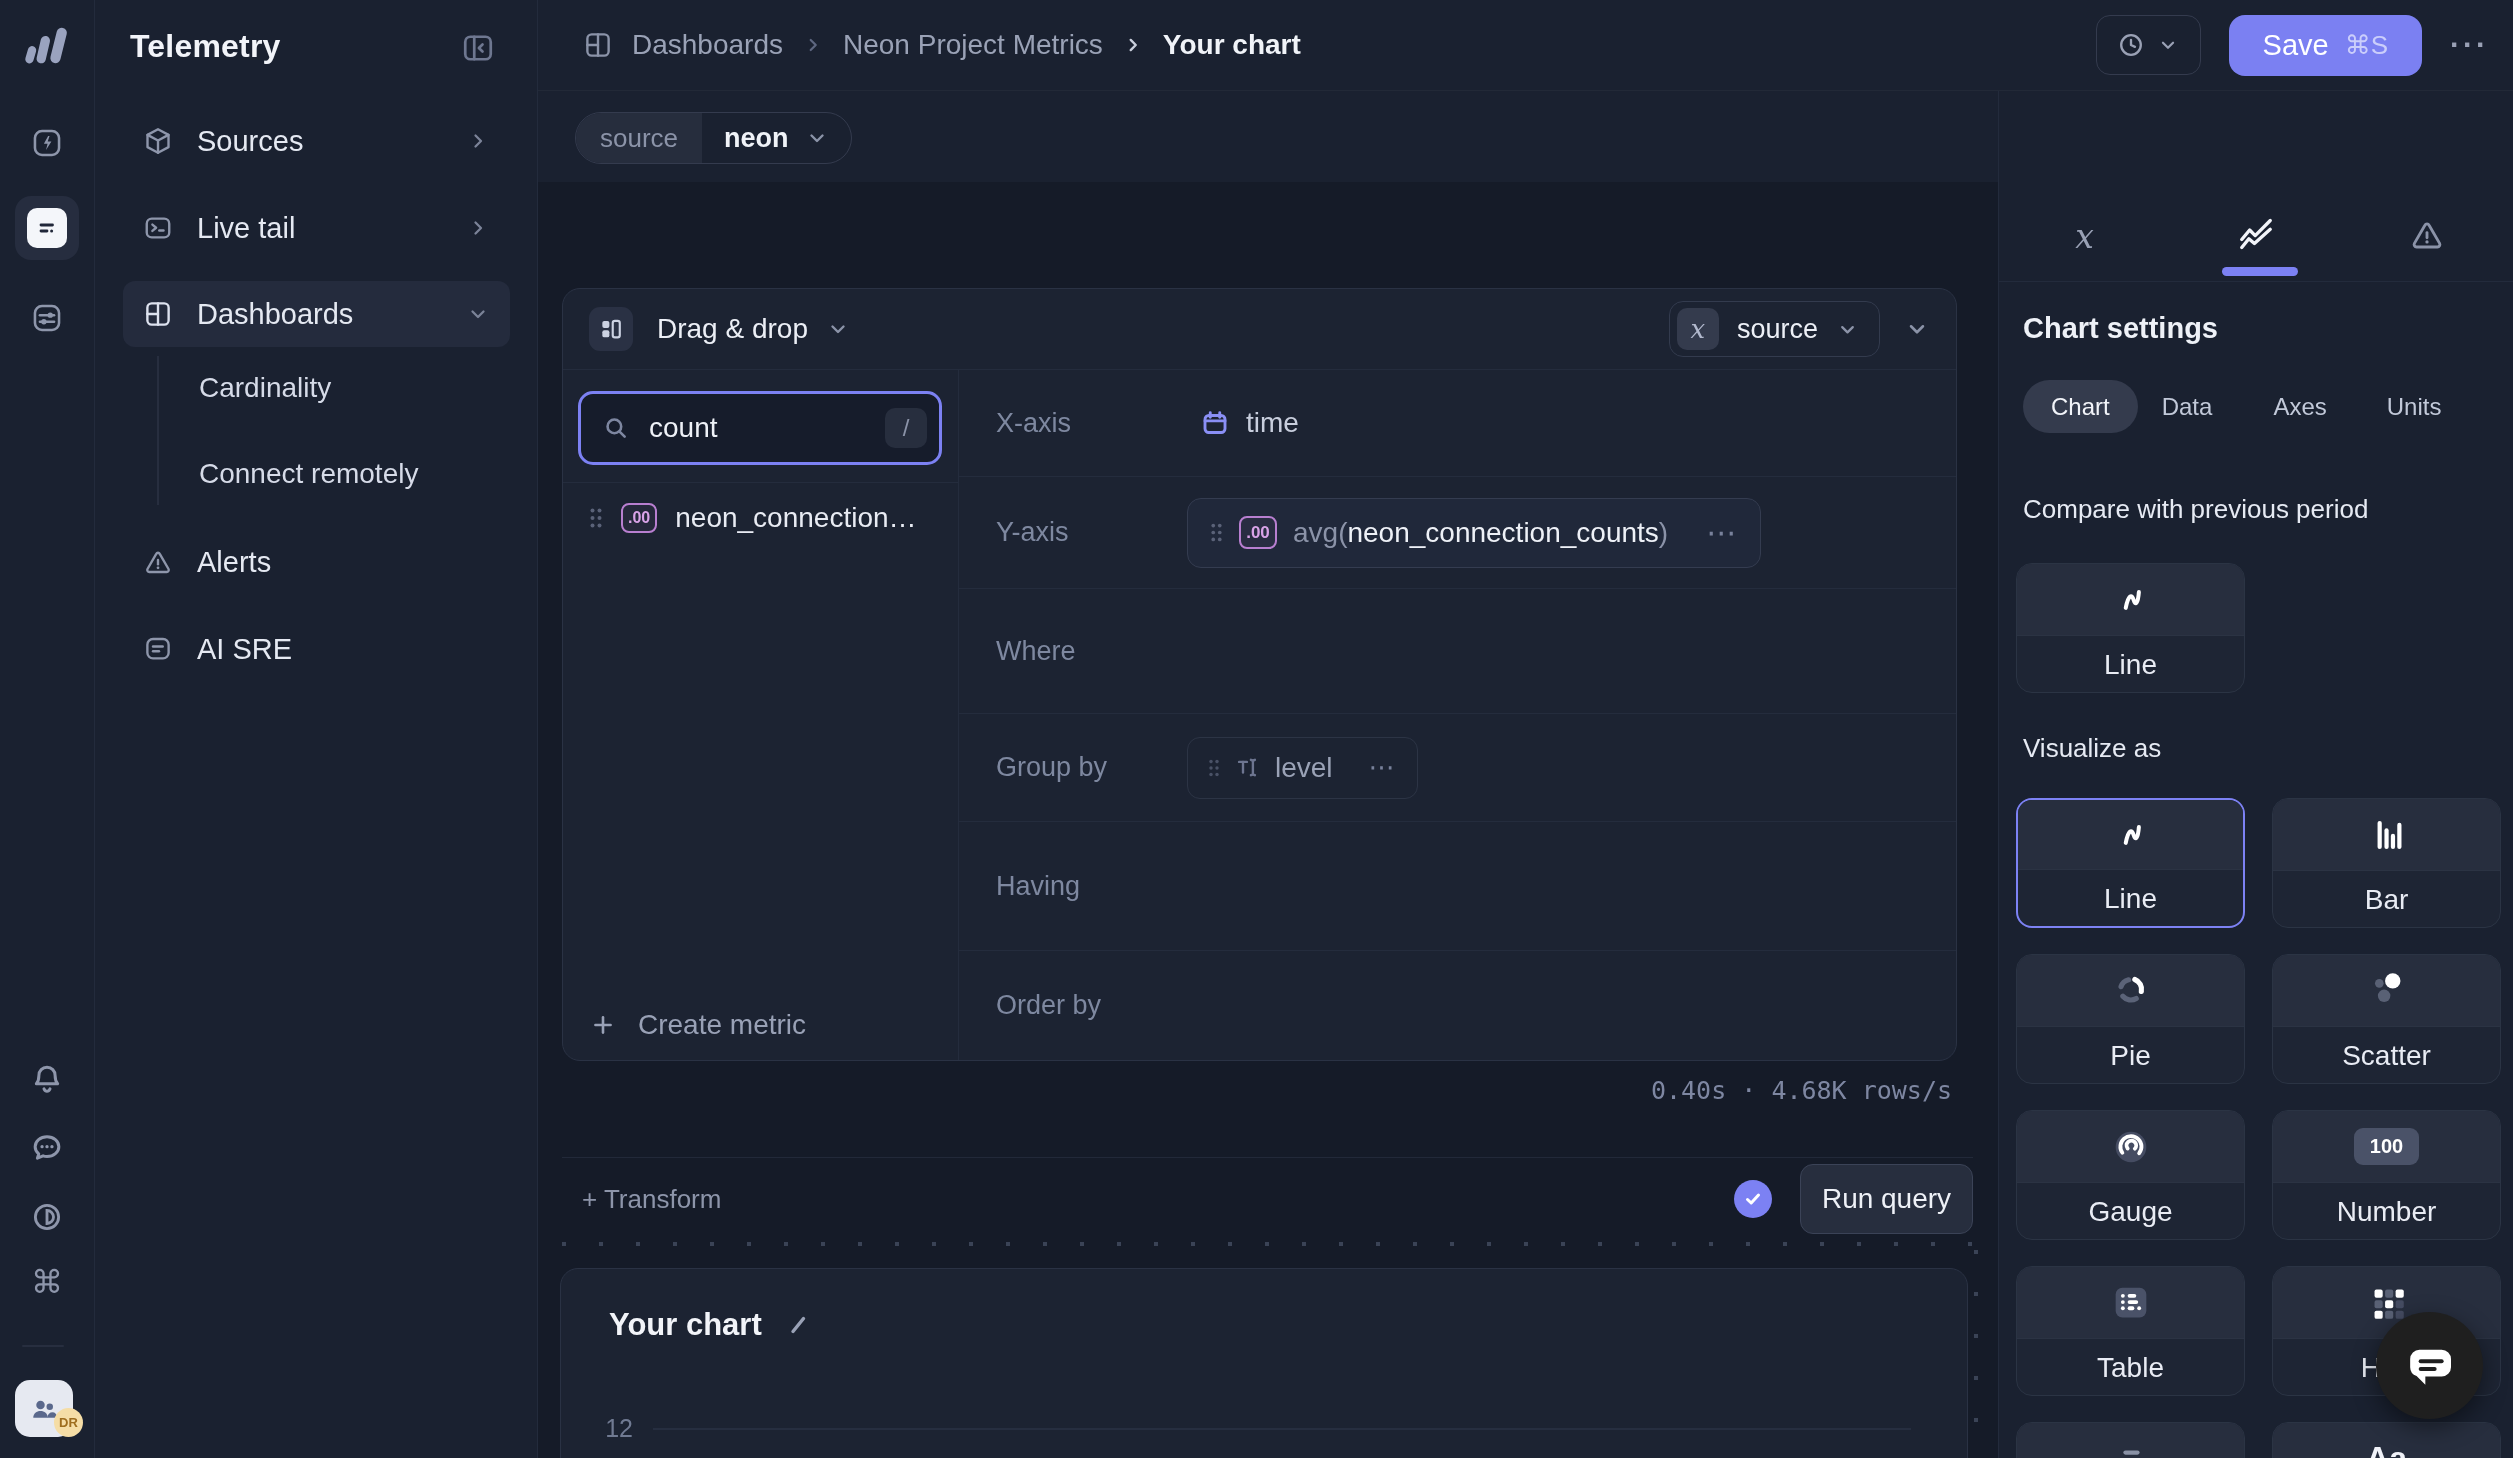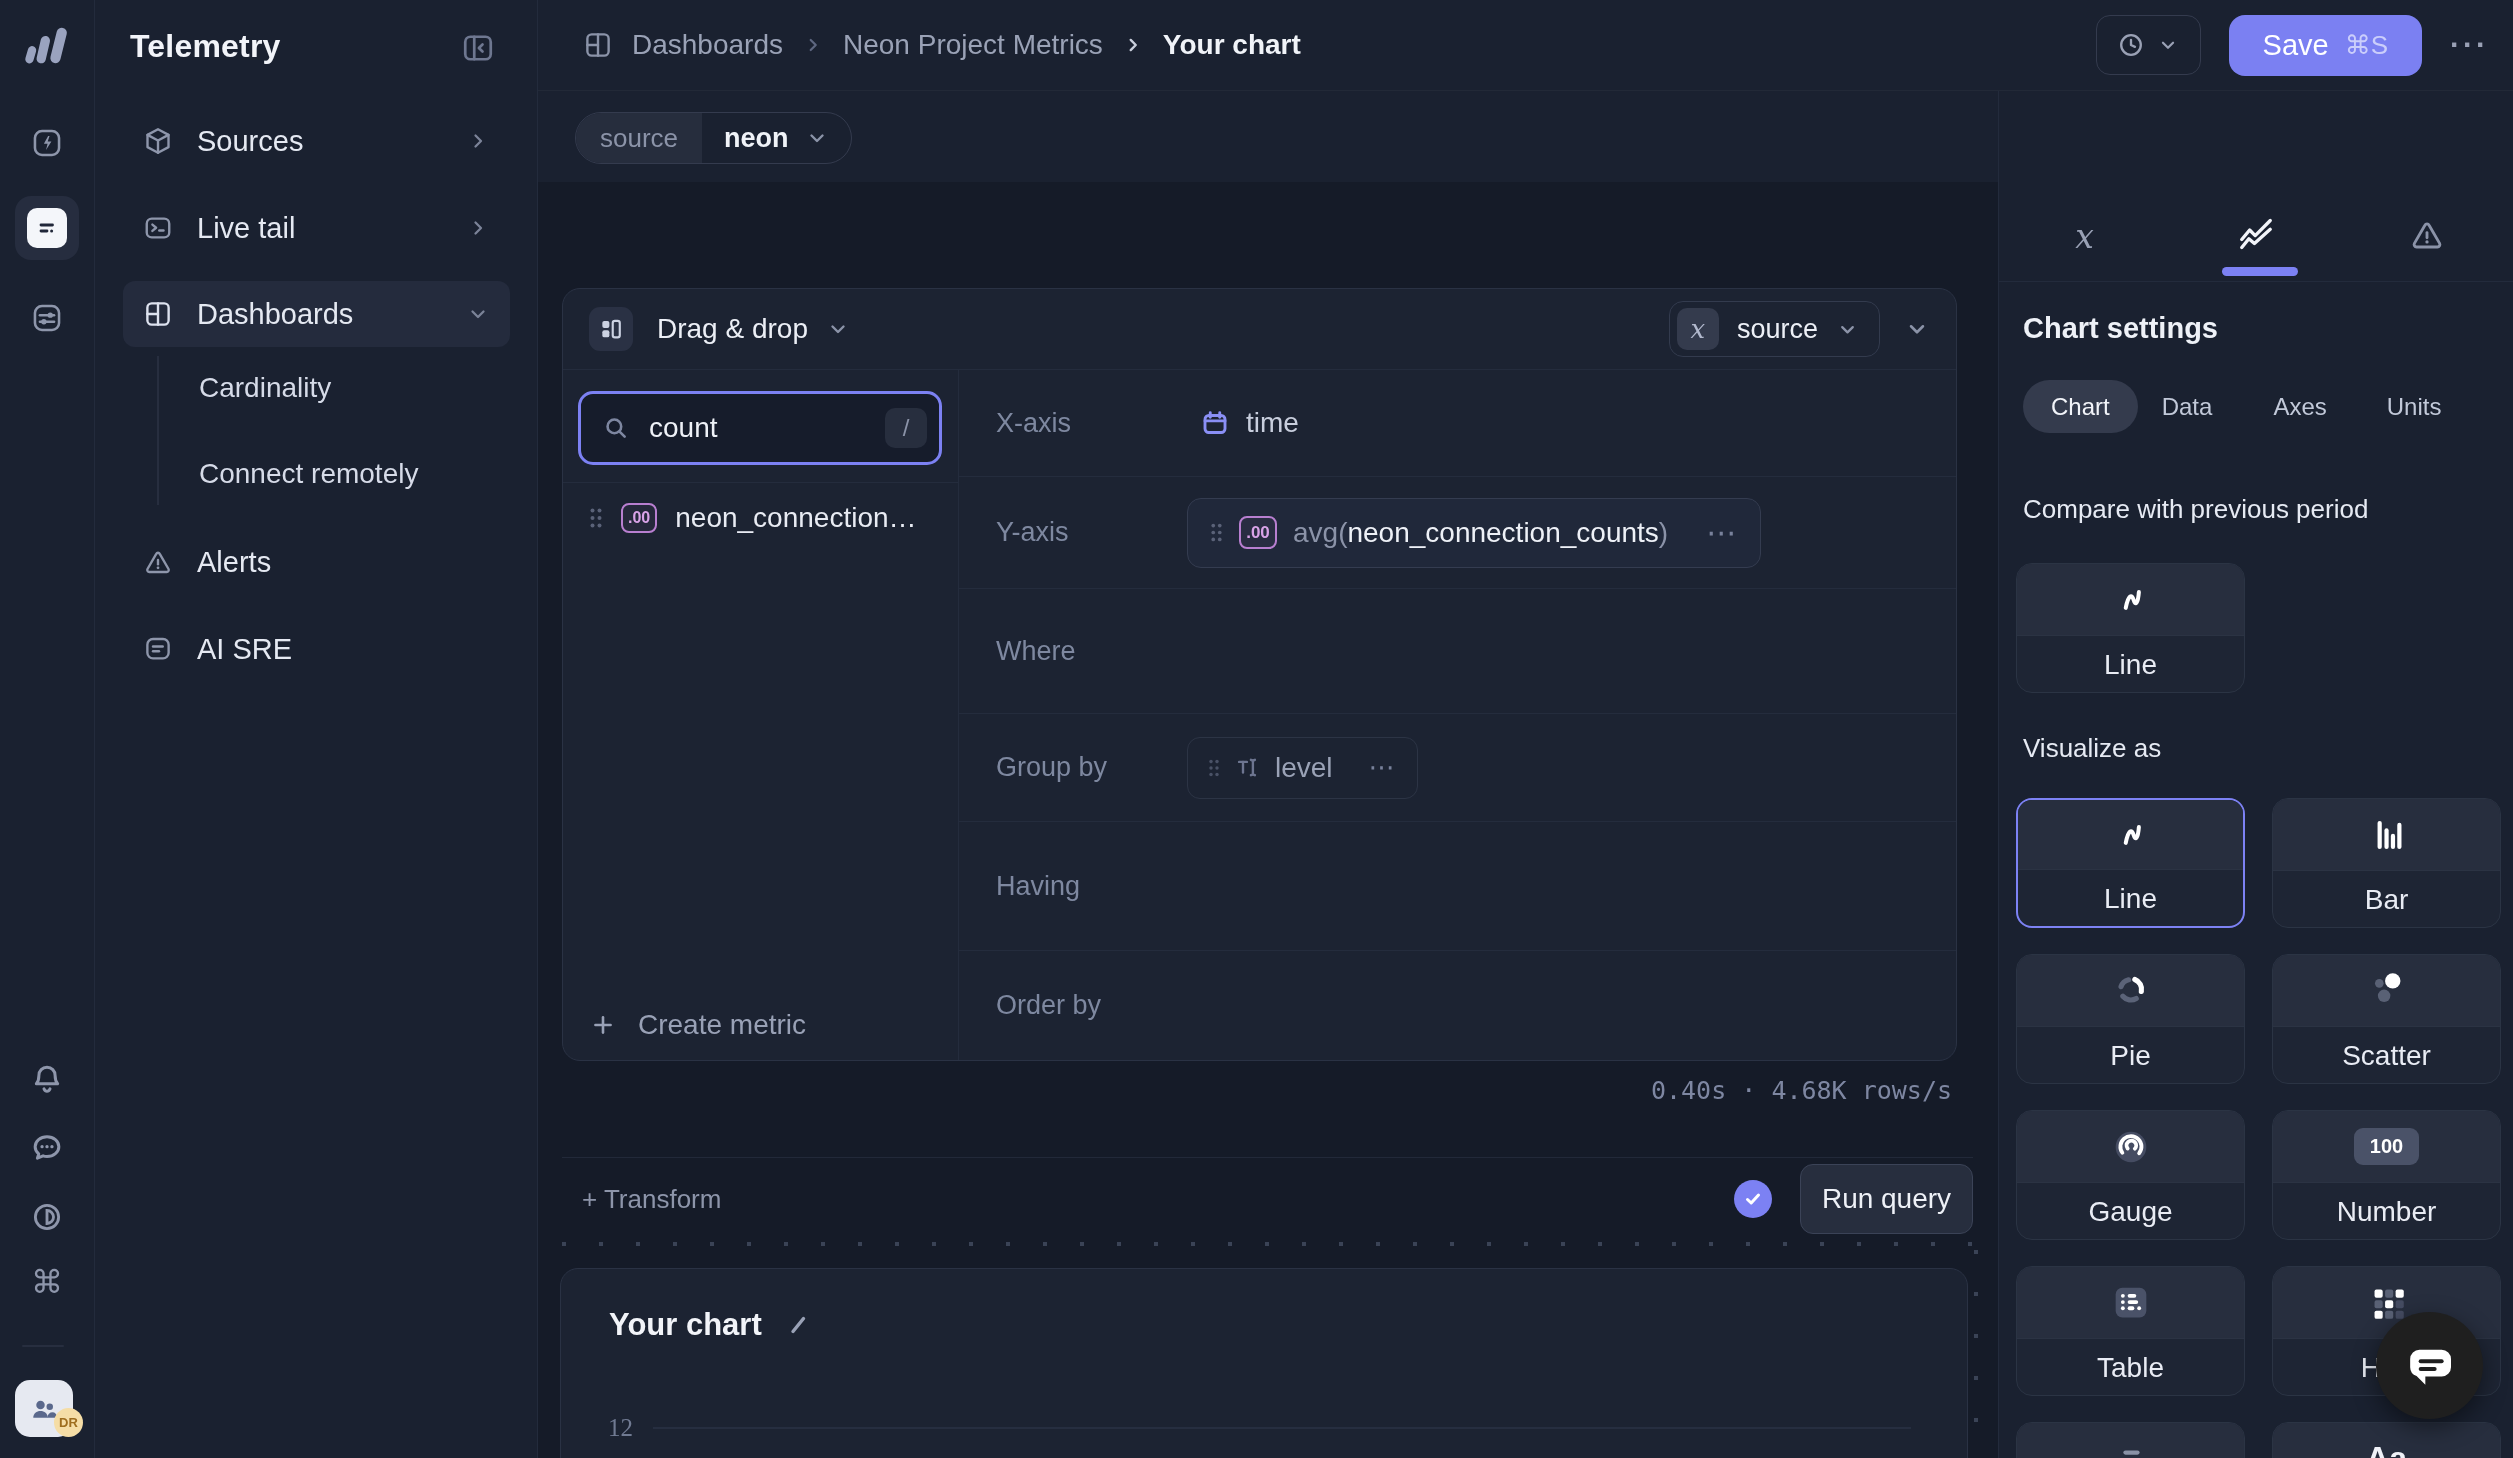--- a/index.html
+++ b/index.html
@@ -96,21 +96,21 @@
     background:repeating-linear-gradient(90deg, #3A4356 0 4px, transparent 4px 37px); }
   .ruler-v { position:absolute; left:1437px; top:1068px; width:4px; height:207px;
     background:repeating-linear-gradient(180deg, #3A4356 0 4px, transparent 4px 42px); }
 
   
   .chart-card { position:absolute; left:23px; top:1086px; width:1408px; height:259px; background:#1C2332; border:1.5px solid #2A3244; border-radius:18px 18px 0 0; }
   .chart-title-row { display:flex; align-items:center; gap:24px; padding:38px 0 0 48px; }
   .chart-title { font-size:31px; font-weight:bold; color:#F2F4F9; }
   .edit-icon { color:#99A1B6; cursor:pointer; }
   .chart-tick-row { position:absolute; left:40px; top:145px; right:56px; display:flex; align-items:center; gap:20px; }
-  .y-tick { width:32px; text-align:right; font-size:25px; color:#707A92;font-family:Liberation Serif, serif; }
+  .y-tick { width:32px; text-align:right; font-size:25px; color:#707A92; }
   .gridline { flex:1; height:2px; background:#262E40; }
 
   
   .panel { position:absolute; left:1998px; top:91px; width:515px; height:1368px; background:#1A2130; border-left:1px solid #232B3C; }
   .panel-tabs { position:relative; height:191px; border-bottom:1px solid #232B3C; display:flex; align-items:flex-end; }
   .panel-tab { flex:1; display:flex; justify-content:center; padding-bottom:28px; cursor:pointer; color:#8B93A8; }
   .formula-glyph { font-family:"DejaVu Serif", serif; font-style:italic; font-size:33px; color:#99A1B5; line-height:1; }
   .tab-underline { position:absolute; left:223px; bottom:5px; width:76px; height:9px; border-radius:5px; background:#7C81F3; }
   .panel-heading { position:absolute; left:24px; font-size:29px; font-weight:600; color:#EEF1F7; }
   .pill-tabs { position:absolute; left:24px; top:289px; display:flex; align-items:center; }

